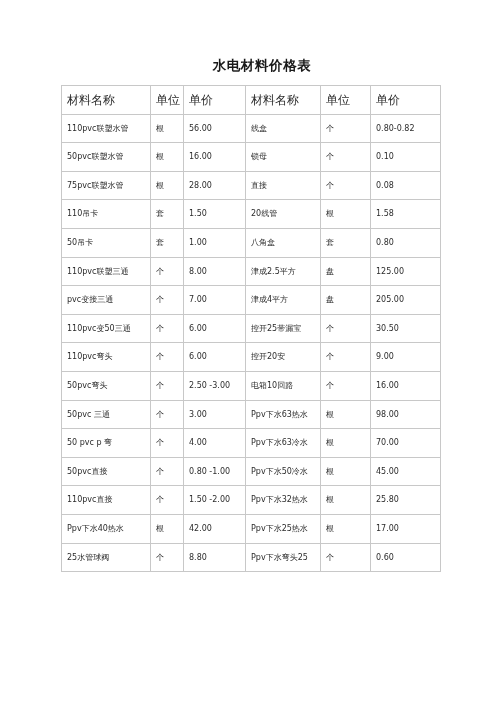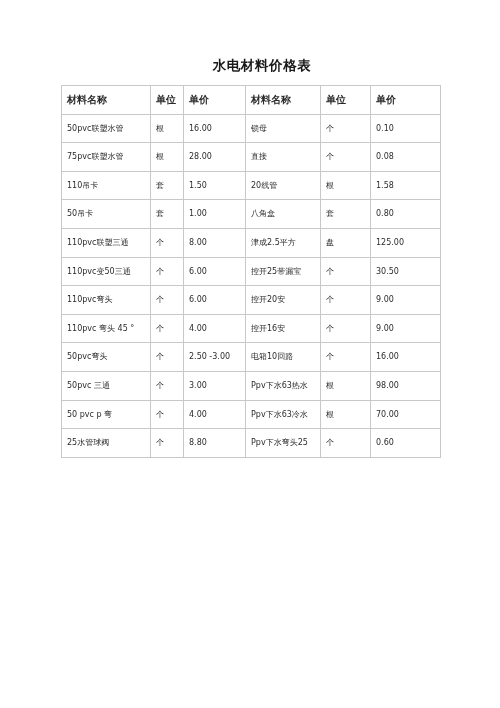--- a/index.html
+++ b/index.html
@@ -57,23 +57,23 @@
     padding: 0 0 0 5px;
     font-size: 8px;
     color: #2b2b2b;
     vertical-align: middle;
     line-height: 1.2;
     overflow: hidden;
     white-space: nowrap;
     font-family: "DejaVu Sans", "Liberation Sans", sans-serif;
   }
   table.price-table tr.header-row td {
-    font-size: 10px;
+    font-size: 12px;
     color: #2b2b2b;
-    font-weight: bold;
+    font-weight: normal;
   }
 </style>
 </head>
 <body>
 
 <div class="page">
 
   <div class="doc-title">水电材料价格表</div>
 
   <div class="table-wrap">
@@ -89,20 +89,28 @@
       <tbody>
           <tr class="header-row">
             <td>材料名称</td>
             <td>单位</td>
             <td>单价</td>
             <td>材料名称</td>
             <td>单位</td>
             <td>单价</td>
           </tr>
           <tr class="data-row">
+            <td>110pvc联塑水管</td>
+            <td>根</td>
+            <td>56.00</td>
+            <td>线盒</td>
+            <td>个</td>
+            <td>0.80-0.82</td>
+          </tr>
+          <tr class="data-row">
             <td>50pvc联塑水管</td>
             <td>根</td>
             <td>16.00</td>
             <td>锁母</td>
             <td>个</td>
             <td>0.10</td>
           </tr>
           <tr class="data-row">
             <td>75pvc联塑水管</td>
             <td>根</td>
@@ -129,44 +137,44 @@
           </tr>
           <tr class="data-row">
             <td>110pvc联塑三通</td>
             <td>个</td>
             <td>8.00</td>
             <td>津成2.5平方</td>
             <td>盘</td>
             <td>125.00</td>
           </tr>
           <tr class="data-row">
+            <td>pvc变接三通</td>
+            <td>个</td>
+            <td>7.00</td>
+            <td>津成4平方</td>
+            <td>盘</td>
+            <td>205.00</td>
+          </tr>
+          <tr class="data-row">
             <td>110pvc变50三通</td>
             <td>个</td>
             <td>6.00</td>
             <td>控开25带漏宝</td>
             <td>个</td>
             <td>30.50</td>
           </tr>
           <tr class="data-row">
             <td>110pvc弯头</td>
             <td>个</td>
             <td>6.00</td>
             <td>控开20安</td>
             <td>个</td>
             <td>9.00</td>
           </tr>
           <tr class="data-row">
-            <td>110pvc 弯头 45 °</td>
-            <td>个</td>
-            <td>4.00</td>
-            <td>控开16安</td>
-            <td>个</td>
-            <td>9.00</td>
-          </tr>
-          <tr class="data-row">
             <td>50pvc弯头</td>
             <td>个</td>
             <td>2.50 -3.00</td>
             <td>电箱10回路</td>
             <td>个</td>
             <td>16.00</td>
           </tr>
           <tr class="data-row">
             <td>50pvc 三通</td>
             <td>个</td>
@@ -175,20 +183,44 @@
             <td>根</td>
             <td>98.00</td>
           </tr>
           <tr class="data-row">
             <td>50 pvc p 弯</td>
             <td>个</td>
             <td>4.00</td>
             <td>Ppv下水63冷水</td>
             <td>根</td>
             <td>70.00</td>
+          </tr>
+          <tr class="data-row">
+            <td>50pvc直接</td>
+            <td>个</td>
+            <td>0.80 -1.00</td>
+            <td>Ppv下水50冷水</td>
+            <td>根</td>
+            <td>45.00</td>
+          </tr>
+          <tr class="data-row">
+            <td>110pvc直接</td>
+            <td>个</td>
+            <td>1.50 -2.00</td>
+            <td>Ppv下水32热水</td>
+            <td>根</td>
+            <td>25.80</td>
+          </tr>
+          <tr class="data-row">
+            <td>Ppv下水40热水</td>
+            <td>根</td>
+            <td>42.00</td>
+            <td>Ppv下水25热水</td>
+            <td>根</td>
+            <td>17.00</td>
           </tr>
           <tr class="data-row">
             <td>25水管球阀</td>
             <td>个</td>
             <td>8.80</td>
             <td>Ppv下水弯头25</td>
             <td>个</td>
             <td>0.60</td>
           </tr>
         </tbody>

